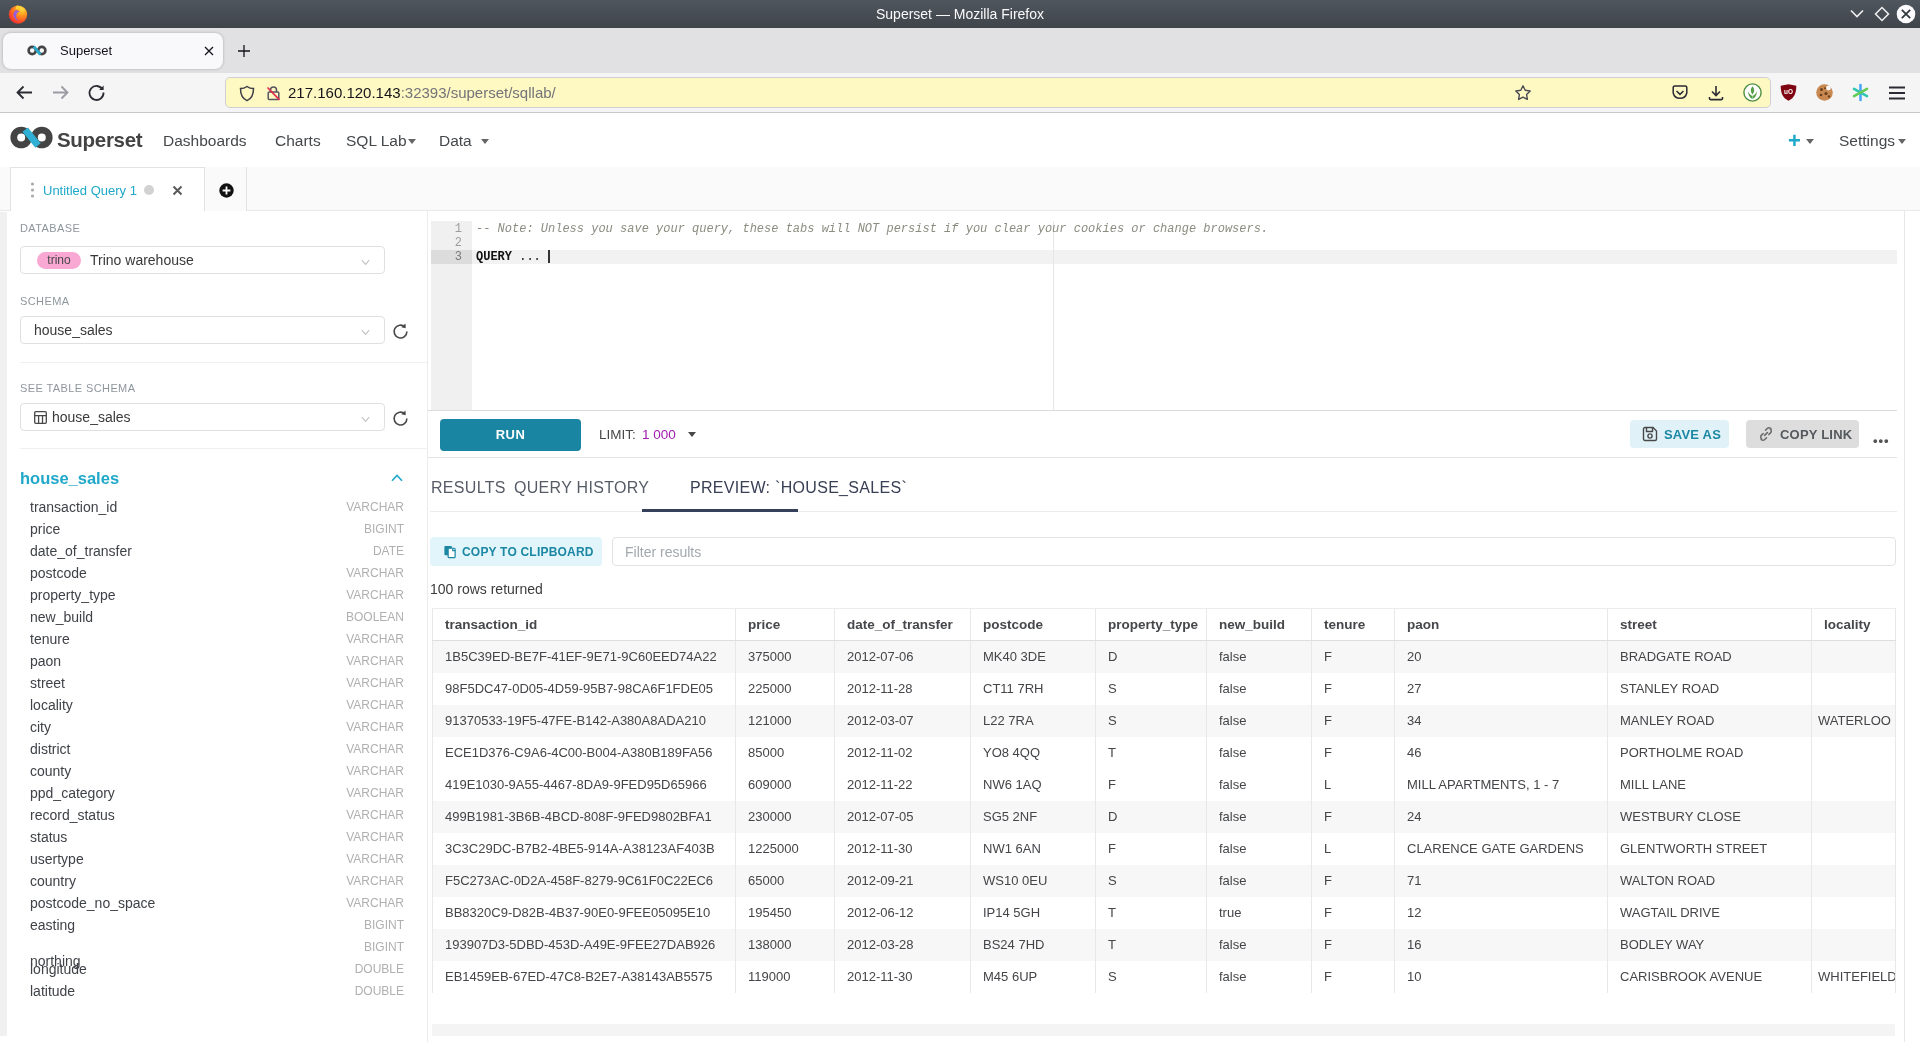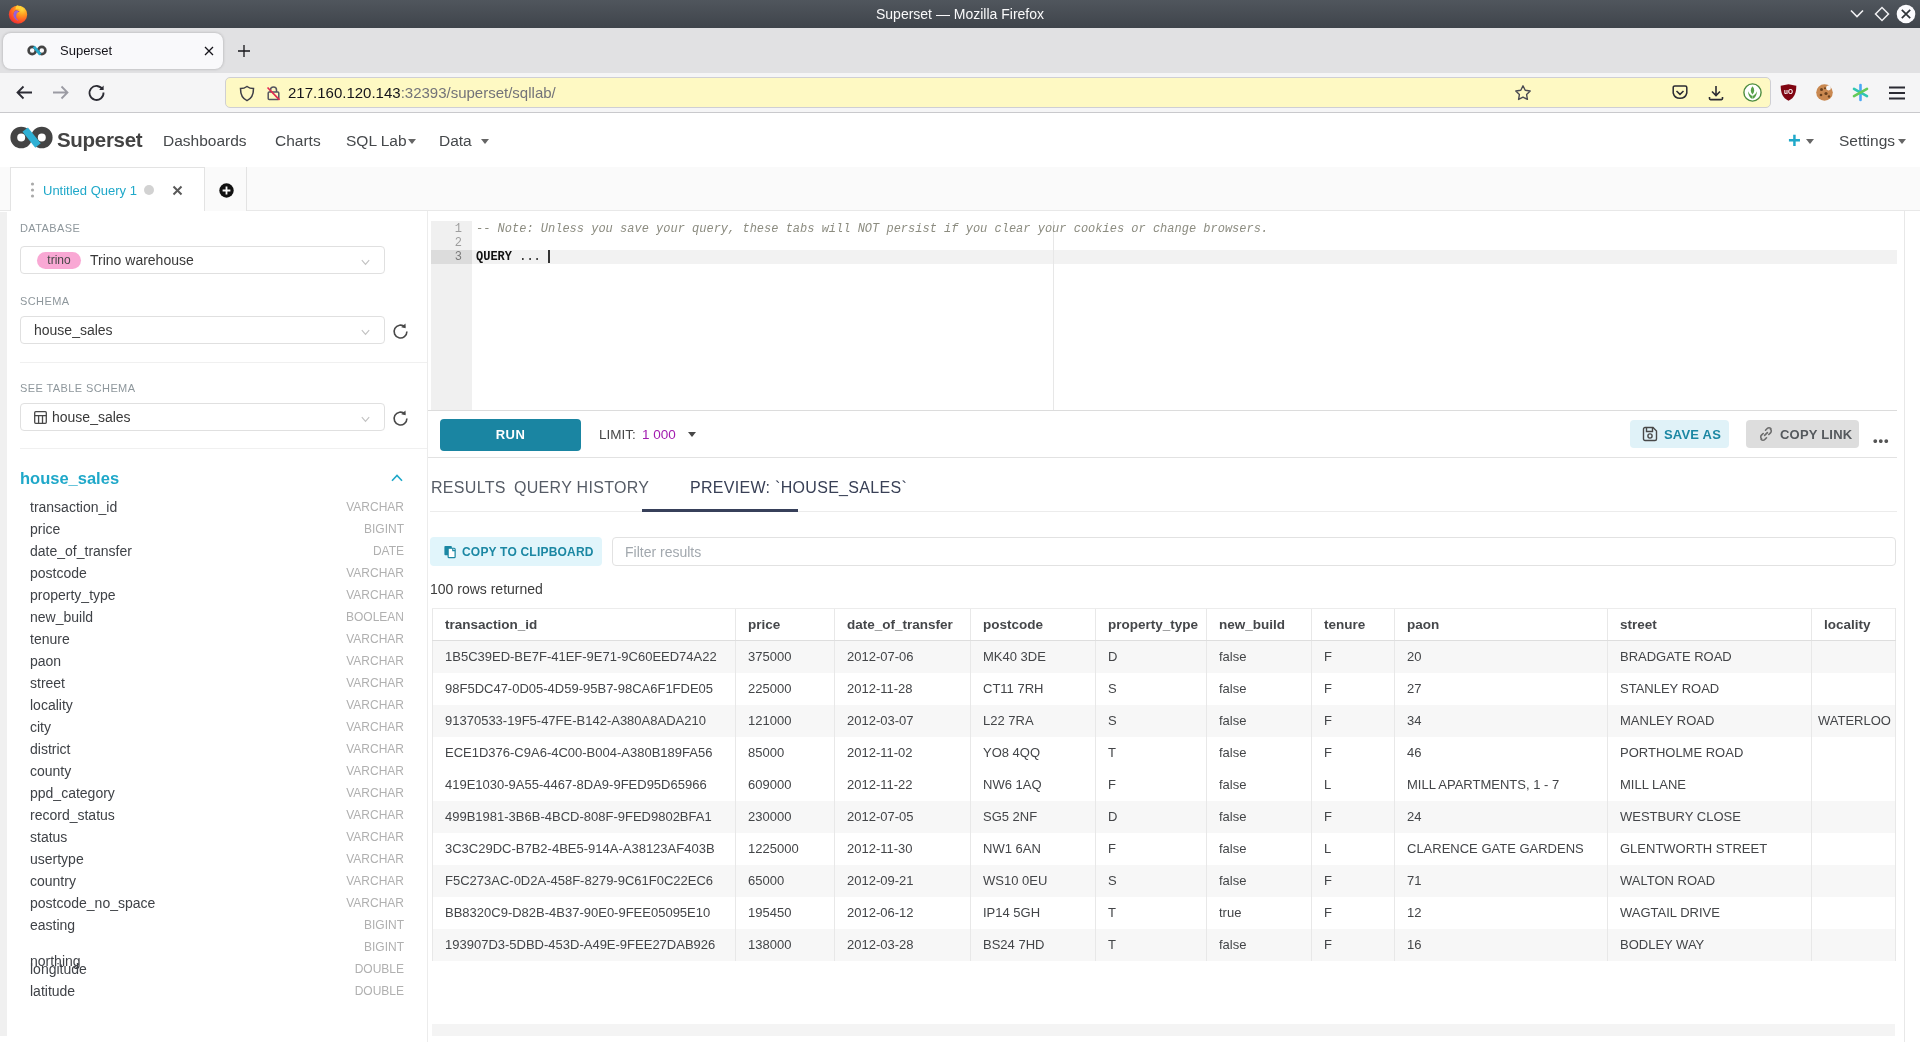--- a/index.html
+++ b/index.html
@@ -493,19 +493,31 @@
             <td>138000</td>
             <td>2012-03-28</td>
             <td>BS24 7HD</td>
             <td>T</td>
             <td>false</td>
             <td>F</td>
             <td>16</td>
             <td>BODLEY WAY</td>
             <td></td>
           </tr>
+      <tr>
+            <td>EB1459EB-67ED-47C8-B2E7-A38143AB5575</td>
+            <td>119000</td>
+            <td>2012-11-30</td>
+            <td>M45 6UP</td>
+            <td>S</td>
+            <td>false</td>
+            <td>F</td>
+            <td>10</td>
+            <td>CARISBROOK AVENUE</td>
+            <td>WHITEFIELD</td>
+          </tr>
     </tbody>
       </table>
     <div class="abs" style="left:4px;top:565px;width:1463px;height:12px;background:#f4f4f4;"></div>
   </div>
   <div class="abs" style="left:1904px;top:211px;width:1px;height:831px;background:#e8e8e8;"></div>
 
 </div>
 
 </body></html>

